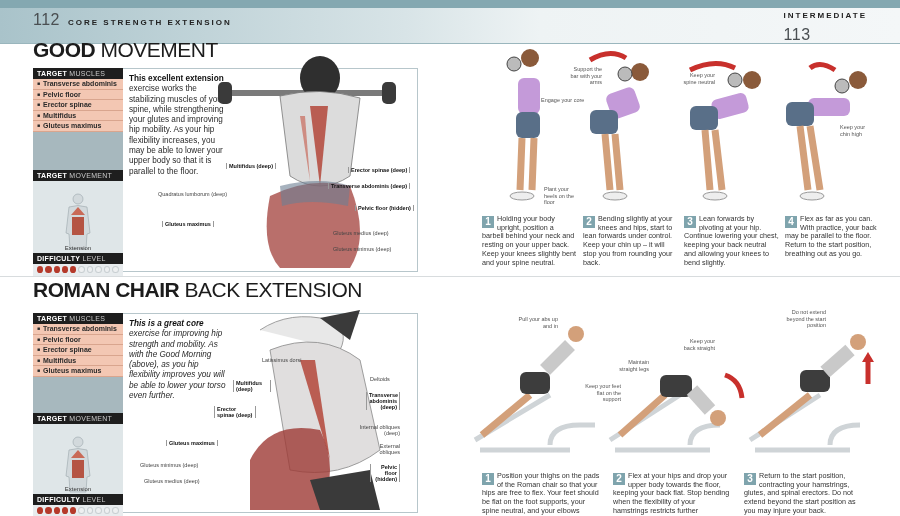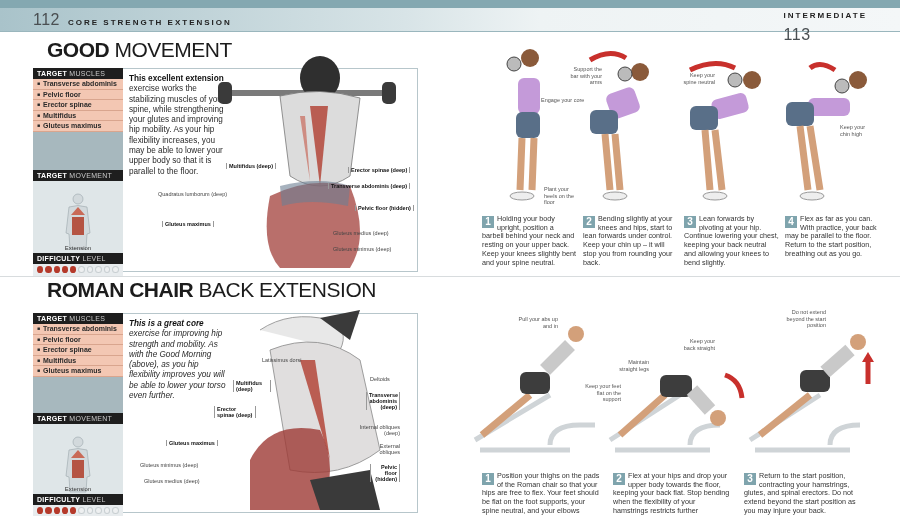--- a/index.html
+++ b/index.html
@@ -1,29 +1,29 @@
 <!DOCTYPE html>
 <html><head>
 <meta charset="utf-8">
 <style>
   * { box-sizing: border-box; margin: 0; padding: 0; }
   html, body { width: 900px; height: 516px; overflow: hidden; background: #ffffff; }
   body { font-family: "Liberation Sans", "DejaVu Sans", sans-serif; color: #2a2a2a; position: relative; }
 
   .topbar { position: absolute; left: 0; top: 0; width: 900px; height: 8px; background: #84a8b1; }
-  .header { position: absolute; left: 0; top: 8px; width: 900px; height: 24px;
+  .header { position: absolute; left: 0; top: 8px; width: 900px; height: 36px;
             background: linear-gradient(to right, #a9c3ca 0%, #d8e4e7 45%, #eef3f4 60%, #f4f7f8 100%);
             border-bottom: 1px solid #9ab6bd; }
   .hdr-left { position: absolute; left: 33px; top: 3px; display: flex; align-items: baseline; gap: 8px; }
   .hdr-right { position: absolute; right: 33px; top: 3px; display: flex; align-items: baseline; gap: 6px; flex-direction: column; }
   .page-num { font-size: 16px; color: #4a4f52; font-weight: normal; letter-spacing: 0.5px; }
   .section-label { font-size: 8px; font-weight: bold; letter-spacing: 2px; color: #222; }
 
   .ex-title { position: absolute; left: 33px; font-size: 21px; letter-spacing: -0.5px; color: #1c1c1c; }
-  .ex-title b { font-weight: bold; margin-left: 14px; }
+  .ex-title b { font-weight: bold; }
   .ex-title span.light { font-weight: normal; }
 
   .panel-frame { position: absolute; left: 33px; width: 385px; border: 1px solid #b7c6cb; background: #fff; }
 
   .side { position: absolute; left: 33px; width: 90px; background: #a7b8be; }
   .side .head { background: #1e1e1e; color: #fff; font-size: 7px; font-weight: bold; padding: 2px 4px; height: 11px; letter-spacing: 0.3px; }
   .side .head .thin { font-weight: normal; color: #c9c9c9; }
   .muscle { background: #f3c7b3; border-bottom: 1px solid #d9a58e; font-size: 7px; color: #2a2a2a; height: 10.5px; padding: 1px 4px; font-weight: bold; white-space: nowrap; }
   .muscle::before { content: "\25A0"; font-size: 5px; margin-right: 3px; vertical-align: 1px; }
   .movement-box { background: #dfe6e8; position: relative; }

